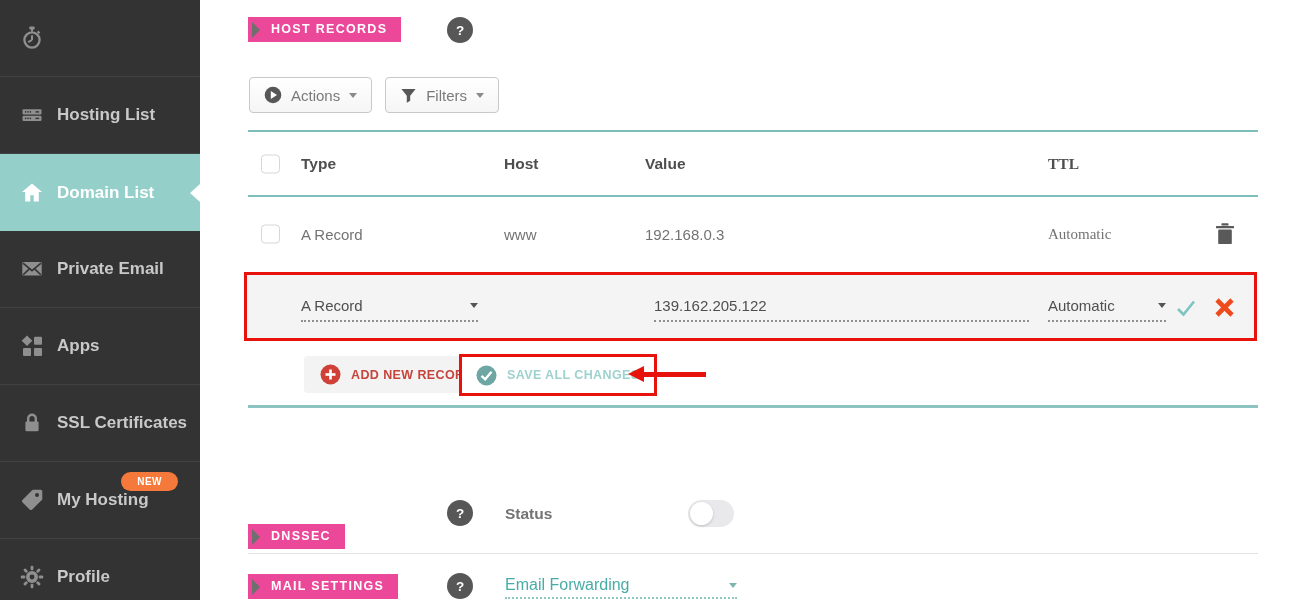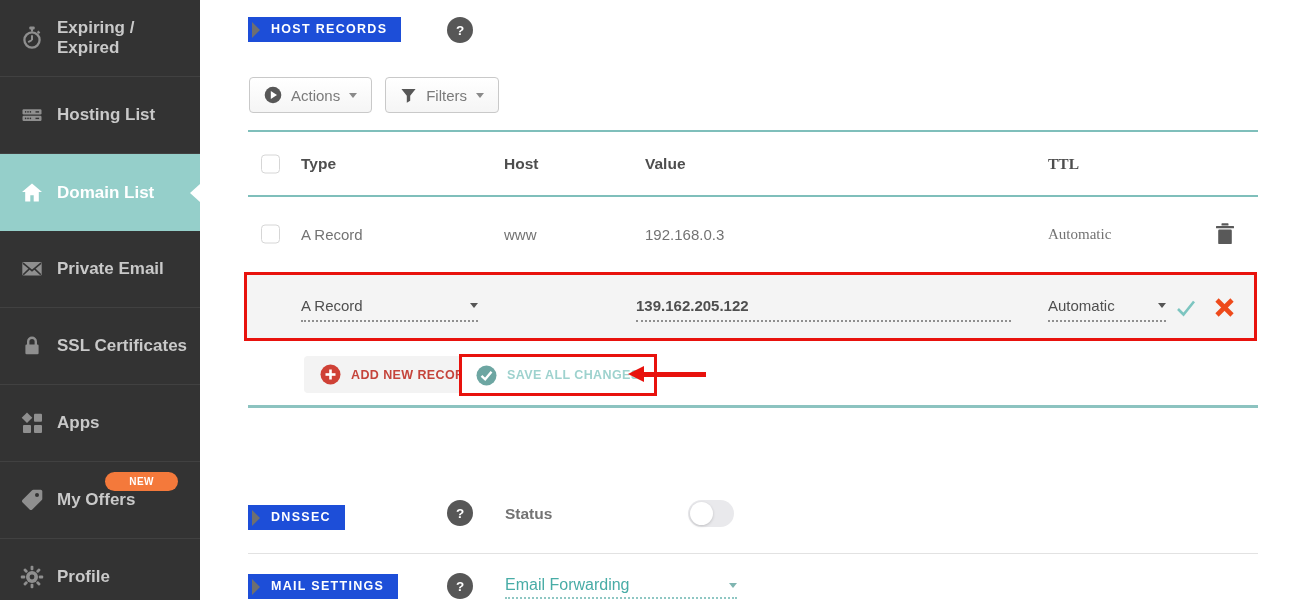--- a/index.html
+++ b/index.html
@@ -20,27 +20,27 @@
   .side-item .ic svg { width:24px; height:24px; display:block; }
   .side-item.active { background:#95cfca; color:#ffffff; border-bottom:none; }
   .side-item.active .ic { color:#ffffff; }
   .active-notch {
     position:absolute; right:0; top:50%; margin-top:-9px; width:0; height:0;
     border-top:9px solid transparent; border-bottom:9px solid transparent;
     border-right:10px solid #ffffff;
   }
   .badge-new {
     position:absolute; right:22px; top:10px; background:#f4793b; color:#fff;
-    font-size:10px; font-weight:700; letter-spacing:.5px; padding:4px 24px;
+    font-size:10px; font-weight:700; letter-spacing:.5px; padding:4px 16px;
     border-radius:10px;
   }
 
   
   .tag {
-    position:absolute; background:#1d4ed8; color:#fff; font-size:12.5px;
+    position:absolute; background:#ec4899; color:#fff; font-size:12.5px;
     font-weight:700; letter-spacing:1.3px; height:25px; line-height:25px;
     padding:0 14px 0 23px; white-space:nowrap;
   }
   .tag::before {
     content:""; position:absolute; left:4px; top:50%; margin-top:-8px;
     border-top:8px solid transparent; border-bottom:8px solid transparent;
     border-left:8px solid #6f6f6f;
   }
   .help {
     position:absolute; width:26px; height:26px; border-radius:50%;
@@ -89,21 +89,21 @@
   }
   .fld {
     position:absolute; top:16px; height:31px;
     border-bottom:2px dotted #8f8f8f;
     display:flex; align-items:center; justify-content:space-between;
     font-size:15px; color:#4f4f4f; cursor:pointer; background:transparent;
   }
   input.fld { border:none; border-bottom:2px dotted #8f8f8f; border-radius:0; outline:none; font-family:"Liberation Sans",sans-serif; }
   .f-type  { left:54px;  width:177px; }
   .f-host  { left:257px; width:113px; }
-  .f-value { left:389px; width:375px;font-weight:bold; }
+  .f-value { left:407px; width:375px; }
   .f-ttl   { left:801px; width:118px; }
   .mini-btn { position:absolute; cursor:pointer; }
   .mini-btn svg { display:block; }
 
   
   .btn-add {
     position:absolute; left:304px; top:356px; height:37px;
     display:inline-flex; align-items:center; gap:10px; padding:0 16px;
     background:#f3f3f3; border-radius:4px; cursor:pointer;
     color:#c5443b; font-weight:700; font-size:12.5px; letter-spacing:.4px;
@@ -156,21 +156,20 @@
       <svg viewBox="0 0 24 24">
           <g fill="none" stroke="currentColor" stroke-width="2.3">
         <circle cx="12" cy="14" r="7.6"></circle>
         <path d="M12 14 L12 9.2 M12 14 L8.2 16.2" stroke-width="2"></path>
         <path d="M17.6 5.4 L19.6 7.2" stroke-width="2.2"></path>
       </g>
       <rect x="9.3" y="0.6" width="5.4" height="3" rx="1" fill="currentColor"></rect>
       <rect x="11" y="2.5" width="2" height="3" fill="currentColor"></rect>
         </svg>
     </span>
-    <span>Expiring / Expired</span>
   </div>
 
   <div class="side-item">
     <span class="ic">
       <svg viewBox="0 0 24 24">
           <g fill="currentColor">
         <rect x="2.5" y="6.3" width="19" height="5.2" rx="1.2"></rect>
         <rect x="2.5" y="12.8" width="19" height="5.2" rx="1.2"></rect>
       </g>
       <g fill="#333333">
@@ -207,49 +206,49 @@
         <path d="M3.2 17.8 L9.6 11.6 M20.8 17.8 L14.4 11.6"></path>
       </g>
         </svg>
     </span>
     <span>Private Email</span>
   </div>
 
   <div class="side-item">
     <span class="ic">
       <svg viewBox="0 0 24 24">
-          <path d="M8.2 11 V7.6 a3.8 3.8 0 0 1 7.6 0 V11" fill="none" stroke="currentColor" stroke-width="2.4"></path>
-      <rect x="5.4" y="10.6" width="13.2" height="9.6" rx="1.2" fill="currentColor"></rect>
-        </svg>
-    </span>
-    <span>SSL Certificates</span>
-  </div>
-
-  <div class="side-item">
-    <span class="ic">
-      <svg viewBox="0 0 24 24">
           <g fill="currentColor">
         <polygon points="7,1.5 12.3,6.8 7,12.1 1.7,6.8"></polygon>
         <rect x="14" y="2.8" width="8" height="8" rx="1"></rect>
         <rect x="3" y="14" width="8" height="8" rx="1"></rect>
         <rect x="14" y="14" width="8" height="8" rx="1"></rect>
       </g>
         </svg>
     </span>
     <span>Apps</span>
   </div>
 
   <div class="side-item">
     <span class="ic">
       <svg viewBox="0 0 24 24">
+          <path d="M8.2 11 V7.6 a3.8 3.8 0 0 1 7.6 0 V11" fill="none" stroke="currentColor" stroke-width="2.4"></path>
+      <rect x="5.4" y="10.6" width="13.2" height="9.6" rx="1.2" fill="currentColor"></rect>
+        </svg>
+    </span>
+    <span>SSL Certificates</span>
+  </div>
+
+  <div class="side-item">
+    <span class="ic">
+      <svg viewBox="0 0 24 24">
           <path fill="currentColor" d="M21.8 2.2 a1.6 1.6 0 0 0-1.1-.5 L13.3 1.7 a1.8 1.8 0 0 0-1.2.5 L2.6 11.7 a1.9 1.9 0 0 0 0 2.7 L9.6 21.4 a1.9 1.9 0 0 0 2.7 0 L21.8 12 a1.8 1.8 0 0 0 .5-1.2 V3.3 a1.6 1.6 0 0 0-.5-1.1 Z"></path>
       <circle cx="17" cy="7" r="2" fill="#333333"></circle>
         </svg>
     </span>
-    <span>My Offers</span>
+    <span>My Hosting</span>
     <span class="badge-new">NEW</span>
   </div>
 
   <div class="side-item">
     <span class="ic">
       <svg viewBox="0 0 24 24">
           <g fill="currentColor">
         <circle cx="12" cy="12" r="6"></circle>
         <g>
           <rect x="10.6" y="0.8" width="2.8" height="4.4" rx="1"></rect>
@@ -379,21 +378,21 @@
   </div>
 </div>
 
 <div class="annot-arrow">
   <div class="head"></div>
   <div class="bar"></div>
 </div>
 
 <div class="teal-divider"></div>
 
-<div class="tag" style="left:248px; top:505px;">
+<div class="tag" style="left:248px; top:524px;">
   <span>DNSSEC</span>
 </div>
 <div class="help" style="left:447px; top:500px;">
   <span>?</span>
 </div>
 <div class="label-bold" style="left:505px; top:505px;">Status</div>
 <div class="toggle">
   <div class="knob"></div>
 </div>
 

